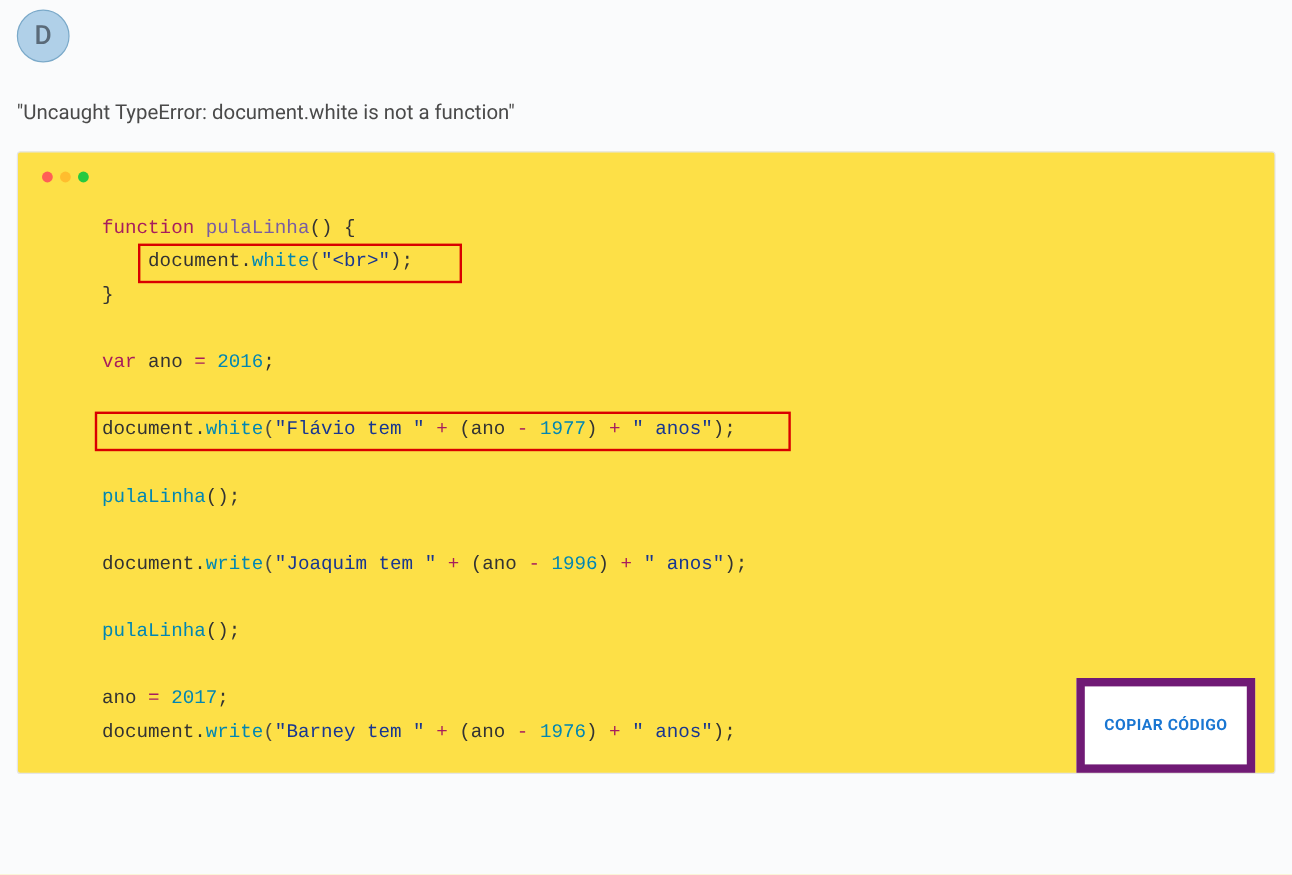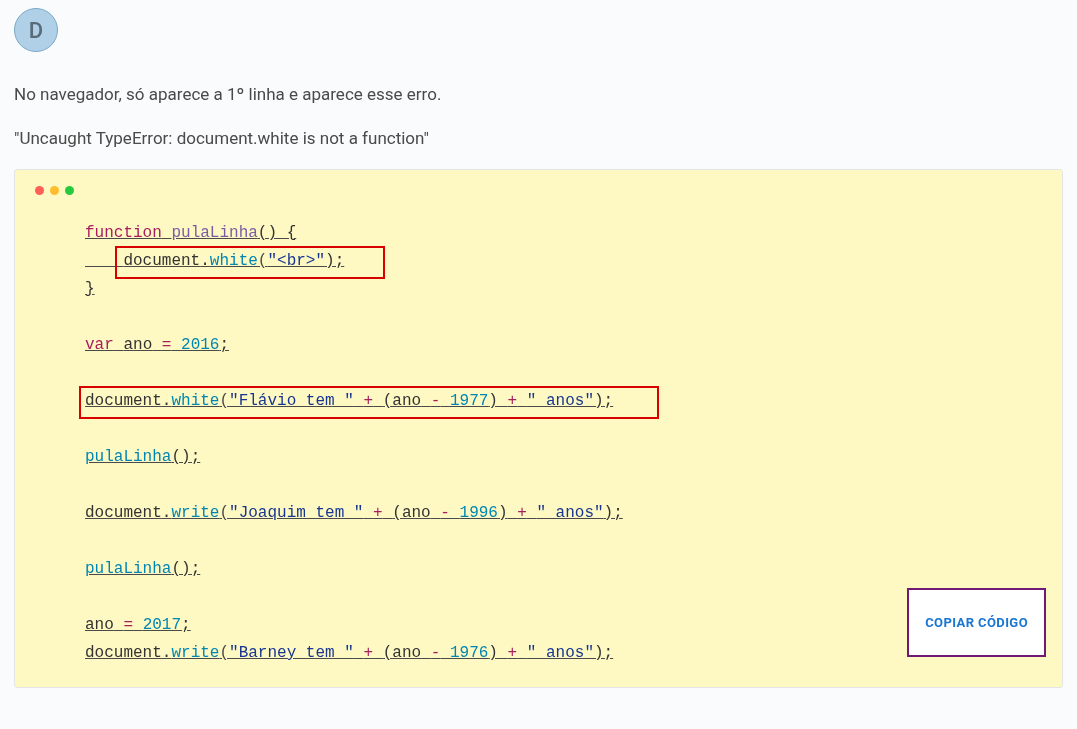--- a/index.html
+++ b/index.html
@@ -41,26 +41,25 @@
     .xp-val { font-weight: 700; color: #4a4a4a; }
     .posts-val { font-weight: 700; color: #4a4a4a; }
     .post-body p {
       font-size: 17px;
       line-height: 1.5;
       color: #4a4a4a;
       margin-bottom: 18px;
     }
     .code-block {
       position: relative;
-      background: #fef9c3;
+      background: #fde047;
       border: 1px solid #e5e5e5;
       border-radius: 3px;
       margin-top: 10px;
       padding: 16px 20px 20px 20px;
-      text-decoration: underline;
     }
     .mac-dots {
       display: flex;
       gap: 6px;
       margin-bottom: 24px;
     }
     .mac-dots span {
       width: 9px;
       height: 9px;
       border-radius: 50%;
@@ -100,43 +99,42 @@
       border: 2px solid #d90000;
       left: 44px;
       top: 167px;
       width: 580px;
       height: 33px;
       pointer-events: none;
     }
     .copy-btn {
       position: absolute;
       right: 16px;
-      bottom: 30px;
+      bottom: 0;
       background: #fff;
-      border: 2px solid #701a75;
+      border: 7px solid #701a75;
       color: #1976d2;
       font-size: 13px;
       font-weight: 700;
       padding: 25px 16px;
       letter-spacing: 0.4px;
       cursor: pointer;
       font-family: inherit;
     }
   </style>
 </head>
 <body>
 
 <div class="post-header">
   <div class="avatar">
     <span>D</span>
   </div>
 </div>
 
 <div class="post-body">
-  <p>No navegador, só aparece a 1º linha e aparece esse erro.</p>
   <p>"Uncaught TypeError: document.white is not a function"</p>
 </div>
 
 <div class="code-block">
   <div class="mac-dots">
     <span class="dot-red"></span>
     <span class="dot-yellow"></span>
     <span class="dot-green"></span>
   </div>
 

